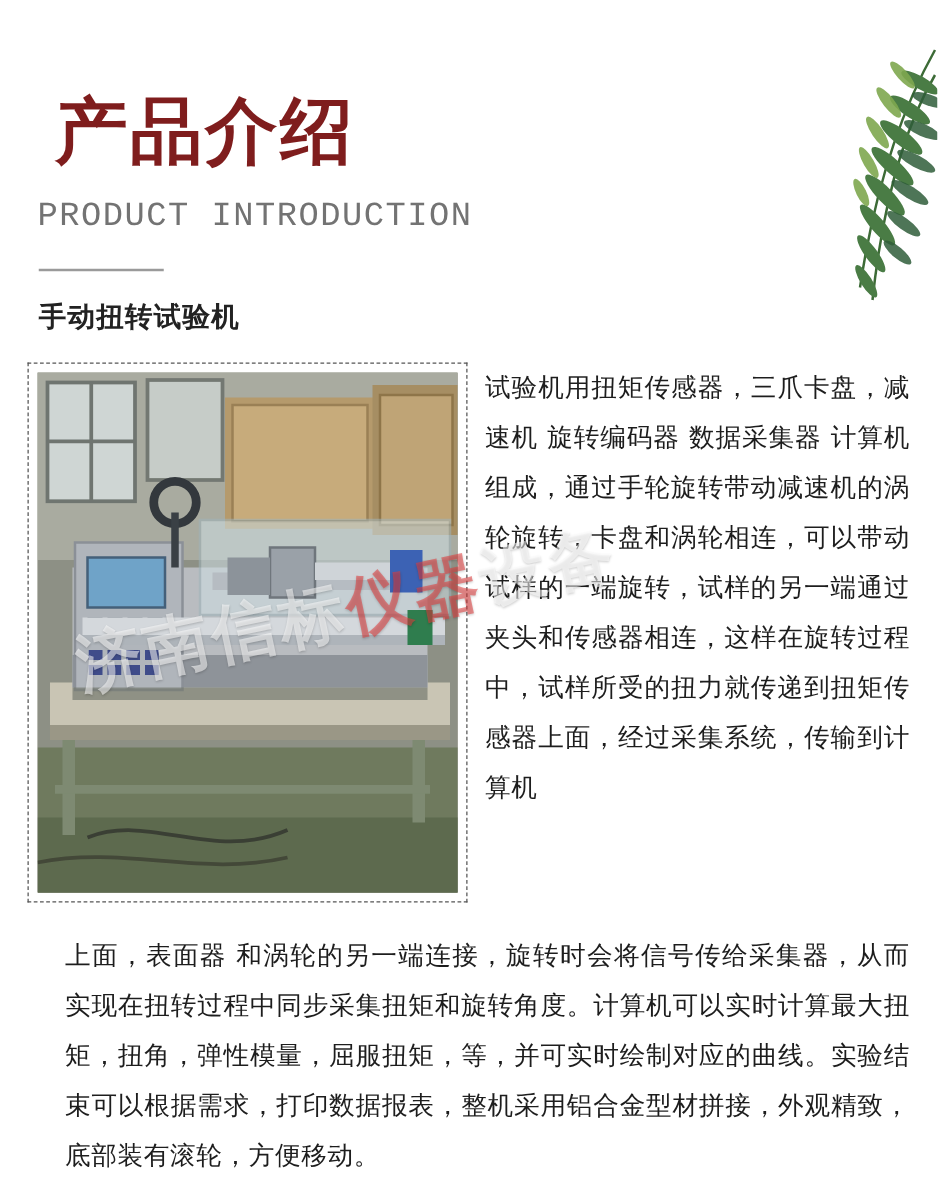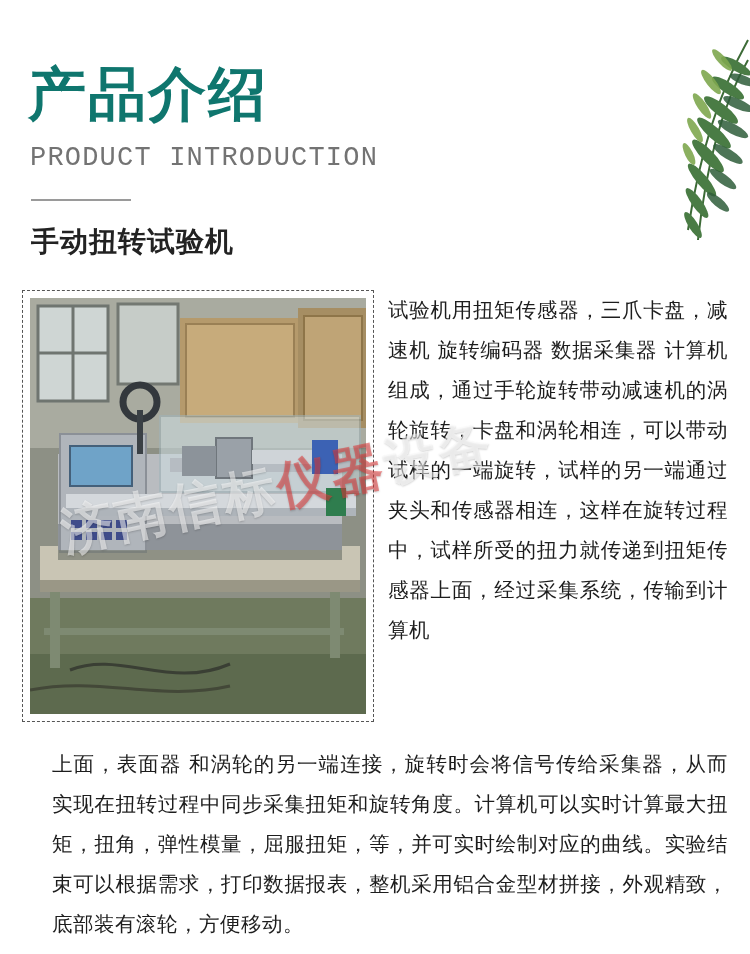--- a/index.html
+++ b/index.html
@@ -33,45 +33,45 @@
   }
 
   
   .header {
     position: absolute;
     top: 64px;
     left: 28px;
     width: 560px;
   }
   .title-cn {
-    font-family: Liberation Serif, serif;
+    font-family: Liberation Mono, monospace;
     font-size: 58px;
     font-weight: bold;
-    color: #0f766e;
+    color: #7f1d1d;
     letter-spacing: 2px;
     line-height: 1.08;
-    margin: 0;
+    margin: 16px;
   }
   .title-en {
     font-family: Liberation Mono, monospace;
     font-size: 27px;
     color: #737373;
     letter-spacing: 1.2px;
     margin: 16px 0 0 2px;
     font-weight: 400;
   }
   .rule {
     width: 100px;
     height: 2px;
     background: #9a9a9a;
     margin: 26px 0 0 3px;
   }
   .subtitle {
     font-family: Liberation Sans, sans-serif;
-    font-size: 28px;
+    font-size: 22px;
     font-weight: bold;
     color: #222;
     margin: 22px 0 0 3px;
     letter-spacing: 1px;
   }
 
   
   .content {
     position: absolute;
     top: 290px;

